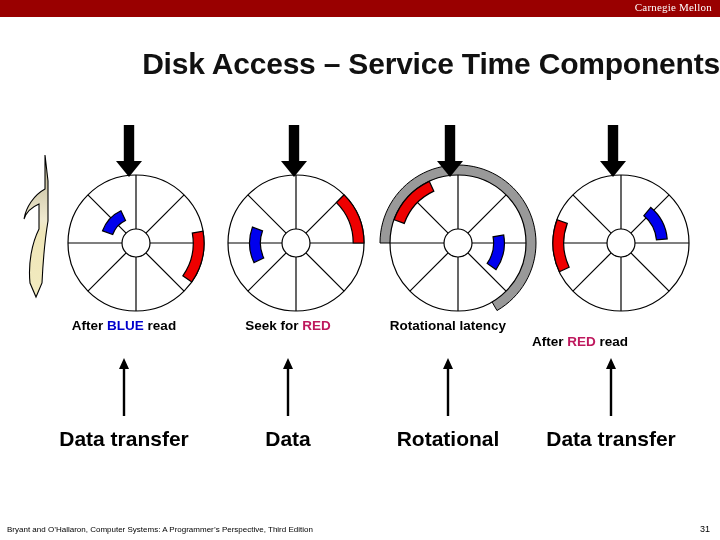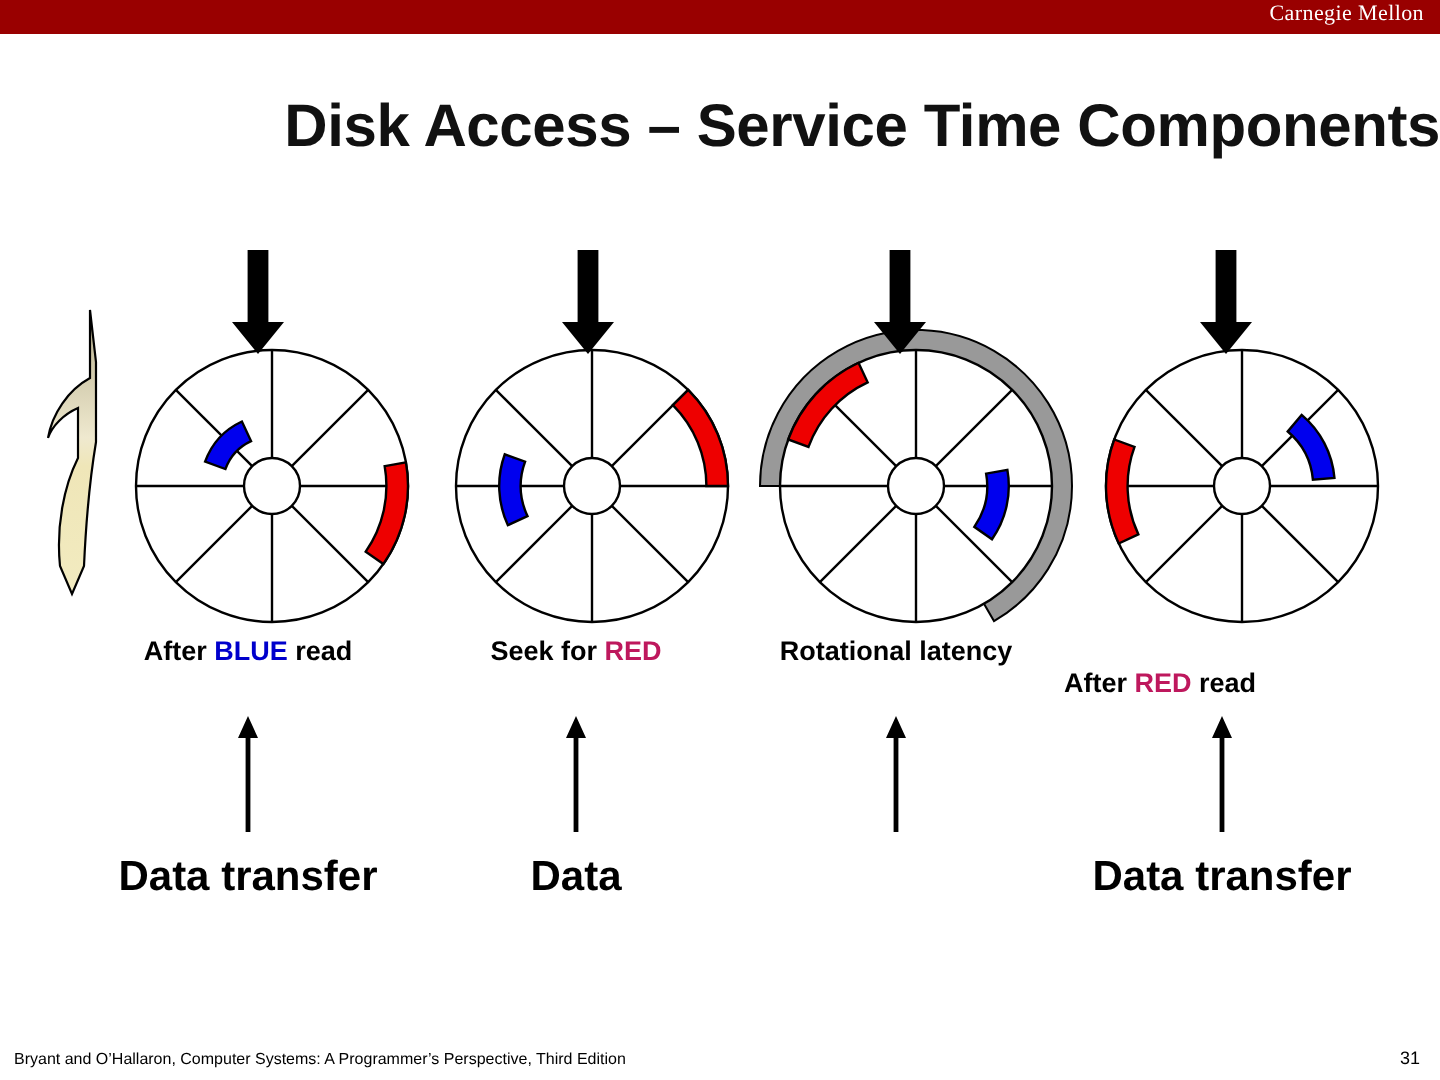--- a/index.html
+++ b/index.html
@@ -232,20 +232,21 @@
     <path d="M 6 0 L 11 11 L 7.2 11 L 7.2 58 L 4.8 58 L 4.8 11 L 1 11 Z" fill="#000000"></path>
   </svg></div>
       <div class="caption-bottom" style="left: 188px; top: 427px; width: 200px;">
         <div>Data</div>
       </div>
       <div class="caption-top" style="left: 348px; top: 318px; width: 200px;"><span>Rotational latency</span></div>
       <div class="up-arrow" style="left: 442px; top: 358px;"><svg width="12" height="58" viewBox="0 0 12 58" xmlns="http://www.w3.org/2000/svg">
     <path d="M 6 0 L 11 11 L 7.2 11 L 7.2 58 L 4.8 58 L 4.8 11 L 1 11 Z" fill="#000000"></path>
   </svg></div>
       <div class="caption-bottom" style="left: 348px; top: 427px; width: 200px;">
+        <div>Rotational</div>
       </div>
       <div class="caption-top" style="left: 480px; top: 318px; width: 200px; margin-top: 16px;"><span>After </span><span class="hl-red">RED</span><span> read</span></div>
       <div class="up-arrow" style="left: 605px; top: 358px;"><svg width="12" height="58" viewBox="0 0 12 58" xmlns="http://www.w3.org/2000/svg">
     <path d="M 6 0 L 11 11 L 7.2 11 L 7.2 58 L 4.8 58 L 4.8 11 L 1 11 Z" fill="#000000"></path>
   </svg></div>
       <div class="caption-bottom" style="left: 511px; top: 427px; width: 200px;">
         <div>Data transfer</div>
       </div>
     </div>
 

